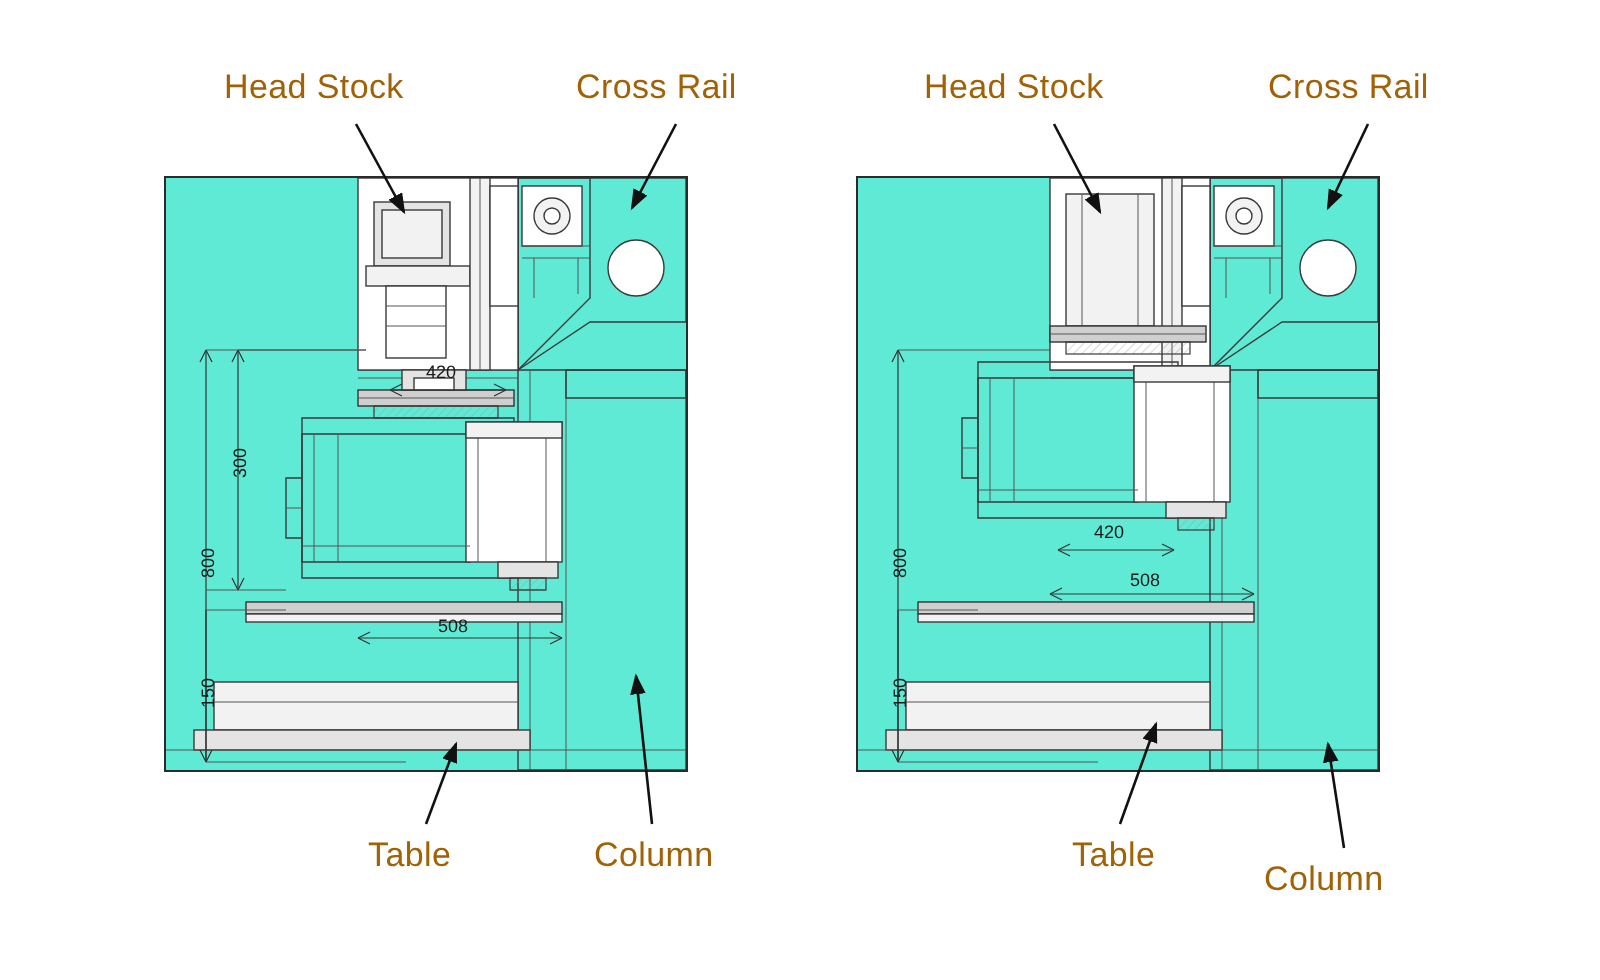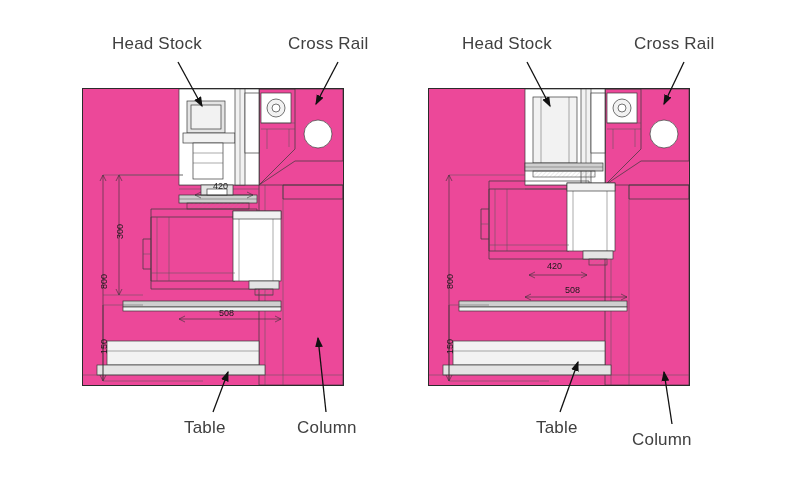--- a/index.html
+++ b/index.html
@@ -14,30 +14,30 @@
     background: #ffffff;
     font-family: "Liberation Sans", sans-serif;
     overflow: hidden;
   }
   .panel {
     position: absolute;
     top: 88px;
     width: 260px;
     height: 296px;
     border: 1px solid #2b2b2b;
-    background: #ec4899;
+    background: #5eead4;
     overflow: hidden;
   }
   #panel-left { left: 82px; }
   #panel-right { left: 428px; }
 
   .callout-label {
     position: absolute;
     font-size: 17px;
-    color: #404040;
+    color: #a16207;
     white-space: nowrap;
     letter-spacing: 0.2px;
   }
 
   .leader {
     position: absolute;
     overflow: visible;
     pointer-events: none;
   }
 

